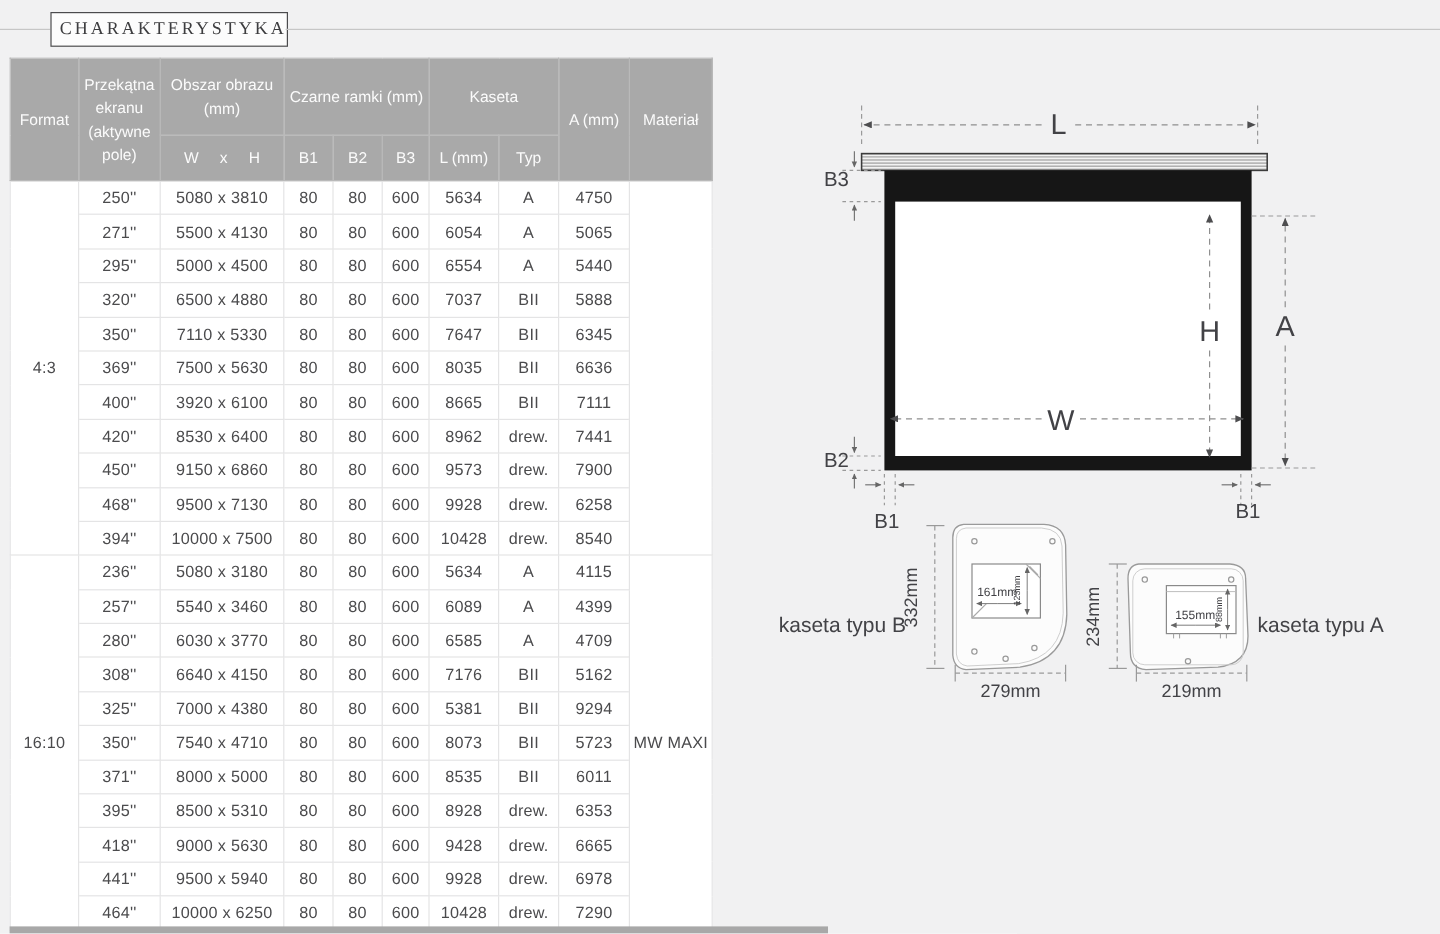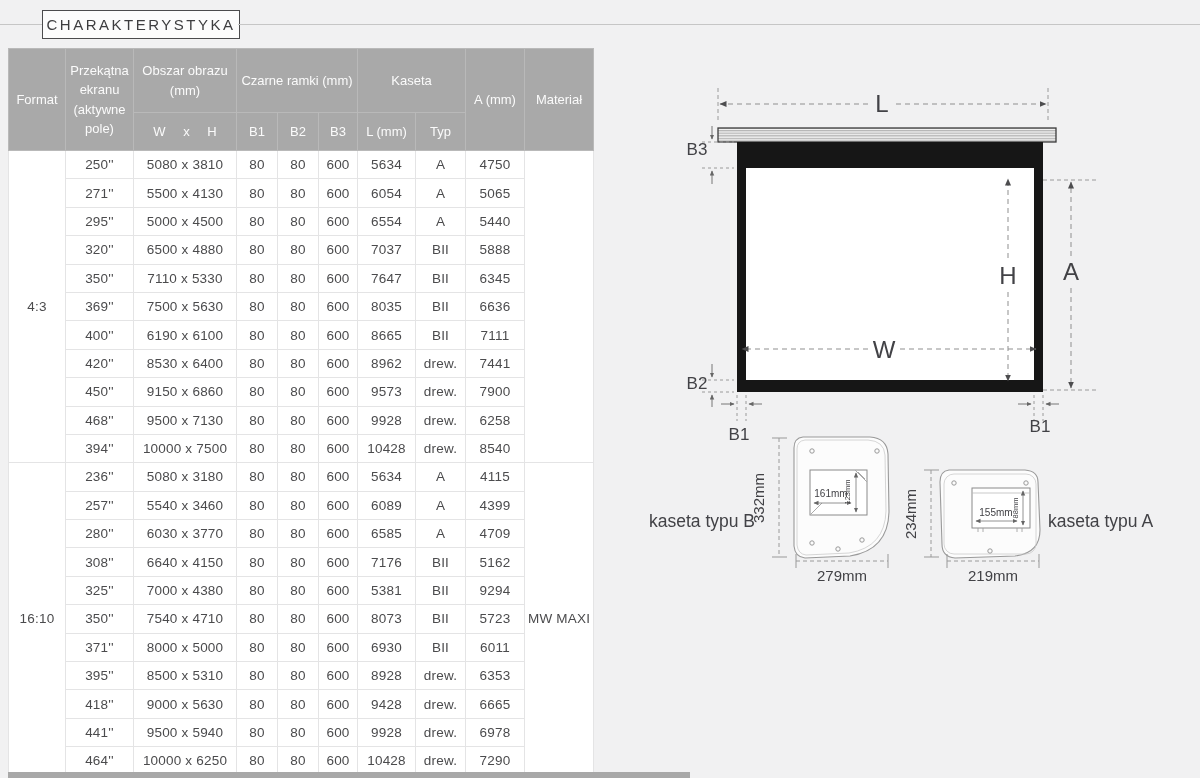--- a/index.html
+++ b/index.html
@@ -4,21 +4,21 @@
 <style>
   html,body{margin:0;padding:0;}
   body{font-family:"Liberation Sans",sans-serif;}
   .page{position:relative;width:1200px;height:778px;background:#f1f1f2;overflow:hidden;}
 
   .rule{position:absolute;top:24px;height:1px;background:#c6c6c6;}
   .rule.left{left:0;width:42px;}
   .rule.right{left:238px;width:962px;}
   .title-box{position:absolute;left:42px;top:10px;width:196px;height:27px;
     border:1px solid #4b4b4d;background:#fcfcfc;display:flex;align-items:center;
-    justify-content:center;font-size:15px;letter-spacing:2.5px;color:#3d3d3f;}
+    justify-content:flex-end;font-size:15px;letter-spacing:2.5px;color:#3d3d3f;font-family:Liberation Serif, serif;}
 
   table.spec{position:absolute;left:8px;top:48px;width:585px;border-collapse:collapse;
     table-layout:fixed;background:#ffffff;}
   table.spec th{background:#a9a9a9;color:#fbfbfb;font-weight:400;font-size:13px;
     border:1px solid #b9b9b9;line-height:1.5;padding:1px;vertical-align:middle;text-align:center;}
   table.spec thead tr.r1{height:64px;}
   table.spec thead tr.r2{height:38px;}
   table.spec td{border:1px solid #e4e4e5;font-size:13.5px;color:#4b4b4d;text-align:center;
     vertical-align:middle;height:27.4px;padding:0;letter-spacing:0.2px;white-space:nowrap;}
   .wxh{word-spacing:14px;}
@@ -130,21 +130,21 @@
           <td>7500 x 5630</td>
           <td>80</td>
           <td>80</td>
           <td>600</td>
           <td>8035</td>
           <td>BII</td>
           <td>6636</td>
         </tr>
         <tr>
           <td>400''</td>
-          <td>6190 x 6100</td>
+          <td>3920 x 6100</td>
           <td>80</td>
           <td>80</td>
           <td>600</td>
           <td>8665</td>
           <td>BII</td>
           <td>7111</td>
         </tr>
         <tr>
           <td>420''</td>
           <td>8530 x 6400</td>
@@ -246,21 +246,21 @@
           <td>8073</td>
           <td>BII</td>
           <td>5723</td>
         </tr>
         <tr>
           <td>371''</td>
           <td>8000 x 5000</td>
           <td>80</td>
           <td>80</td>
           <td>600</td>
-          <td>6930</td>
+          <td>8535</td>
           <td>BII</td>
           <td>6011</td>
         </tr>
         <tr>
           <td>395''</td>
           <td>8500 x 5310</td>
           <td>80</td>
           <td>80</td>
           <td>600</td>
           <td>8928</td>

